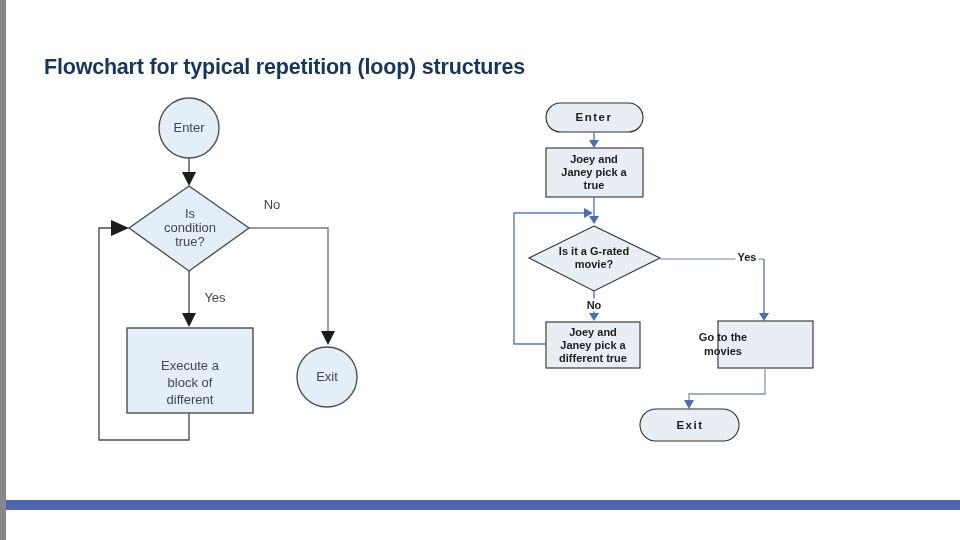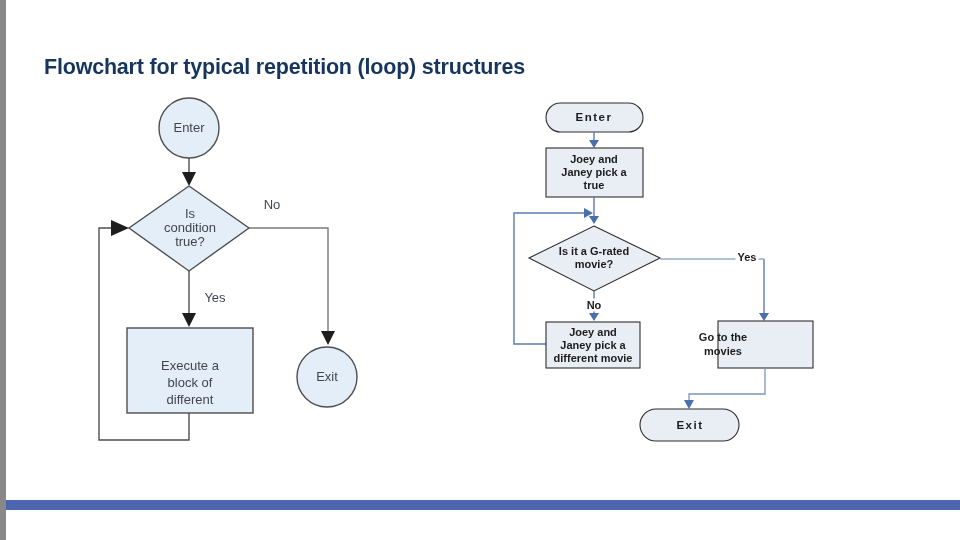--- a/index.html
+++ b/index.html
@@ -138,21 +138,21 @@
     <span>Is it a G-rated</span>
     <span>movie?</span>
   </div>
 
   <div class="lbl rchart r-yes">Yes</div>
   <div class="lbl rchart r-no">No</div>
 
   <div class="lbl rchart r-step2">
     <span>Joey and</span>
     <span>Janey pick a</span>
-    <span>different movie</span>
+    <span>different true</span>
   </div>
 
   <div class="lbl rchart r-step3">
     <span>Go to the</span>
     <span>movies</span>
   </div>
 
   <div class="lbl rchart r-exit">Exit</div>
 
   <div class="footer-strip"></div>

